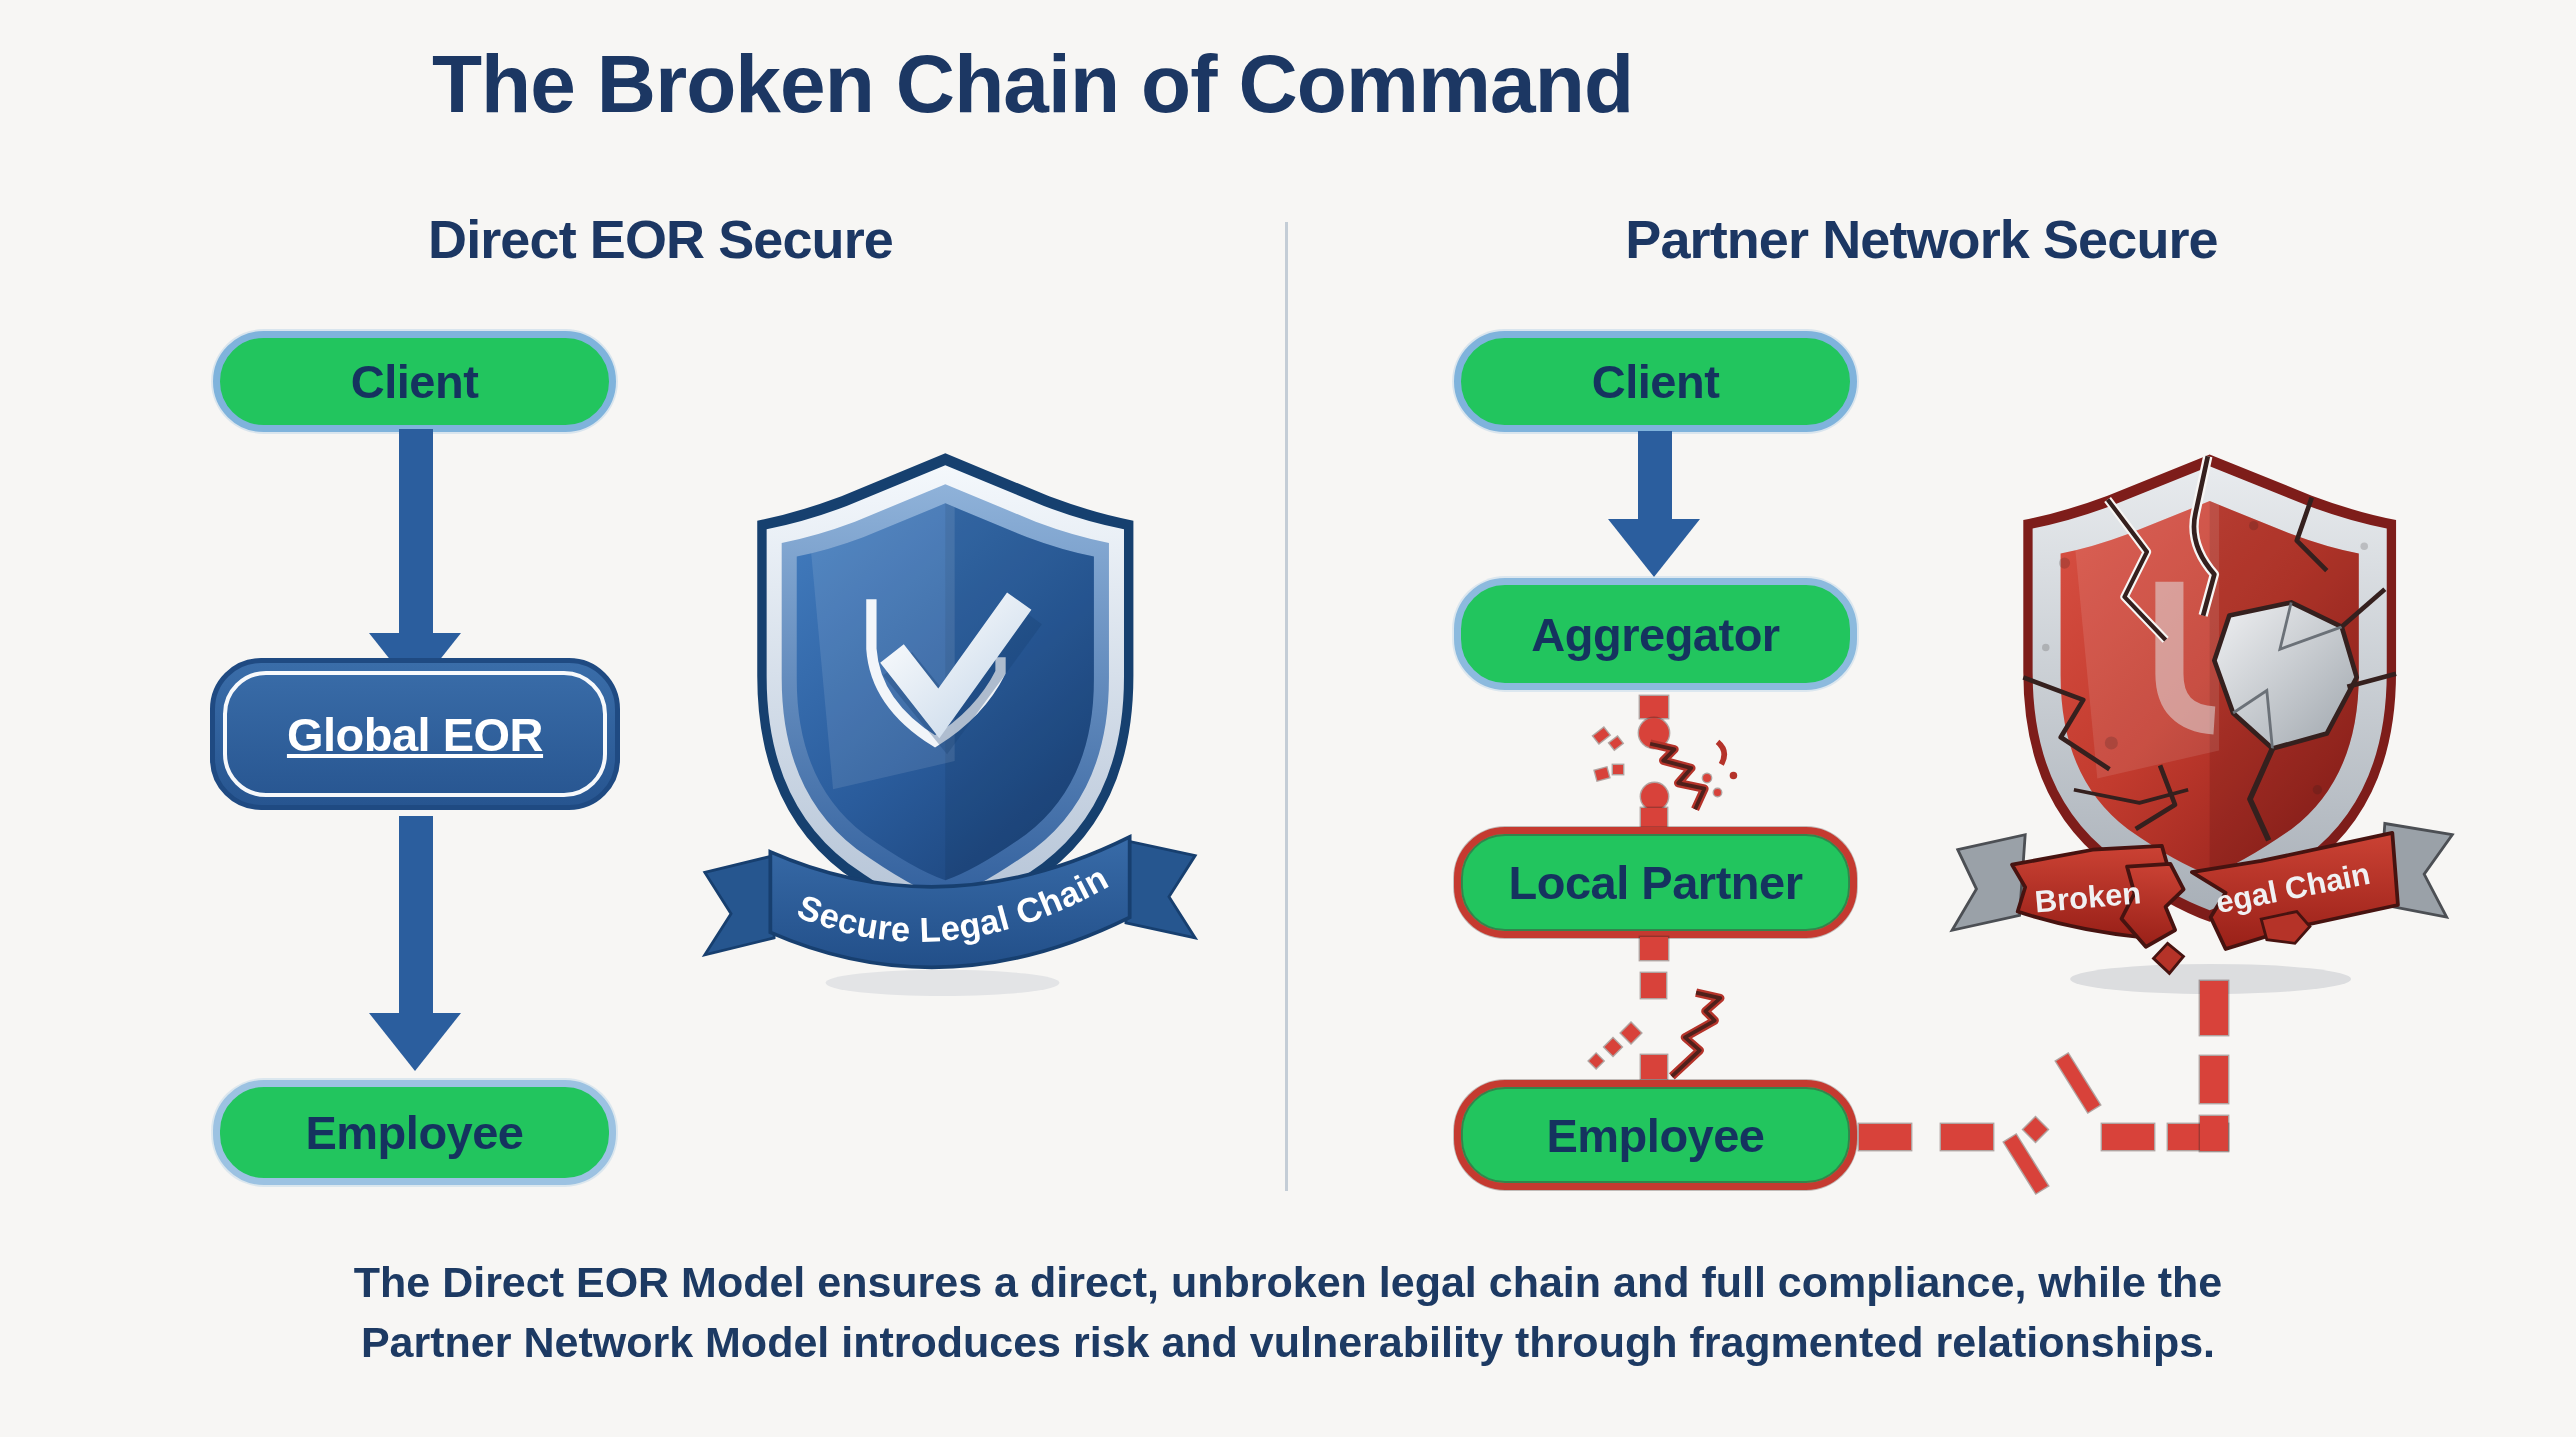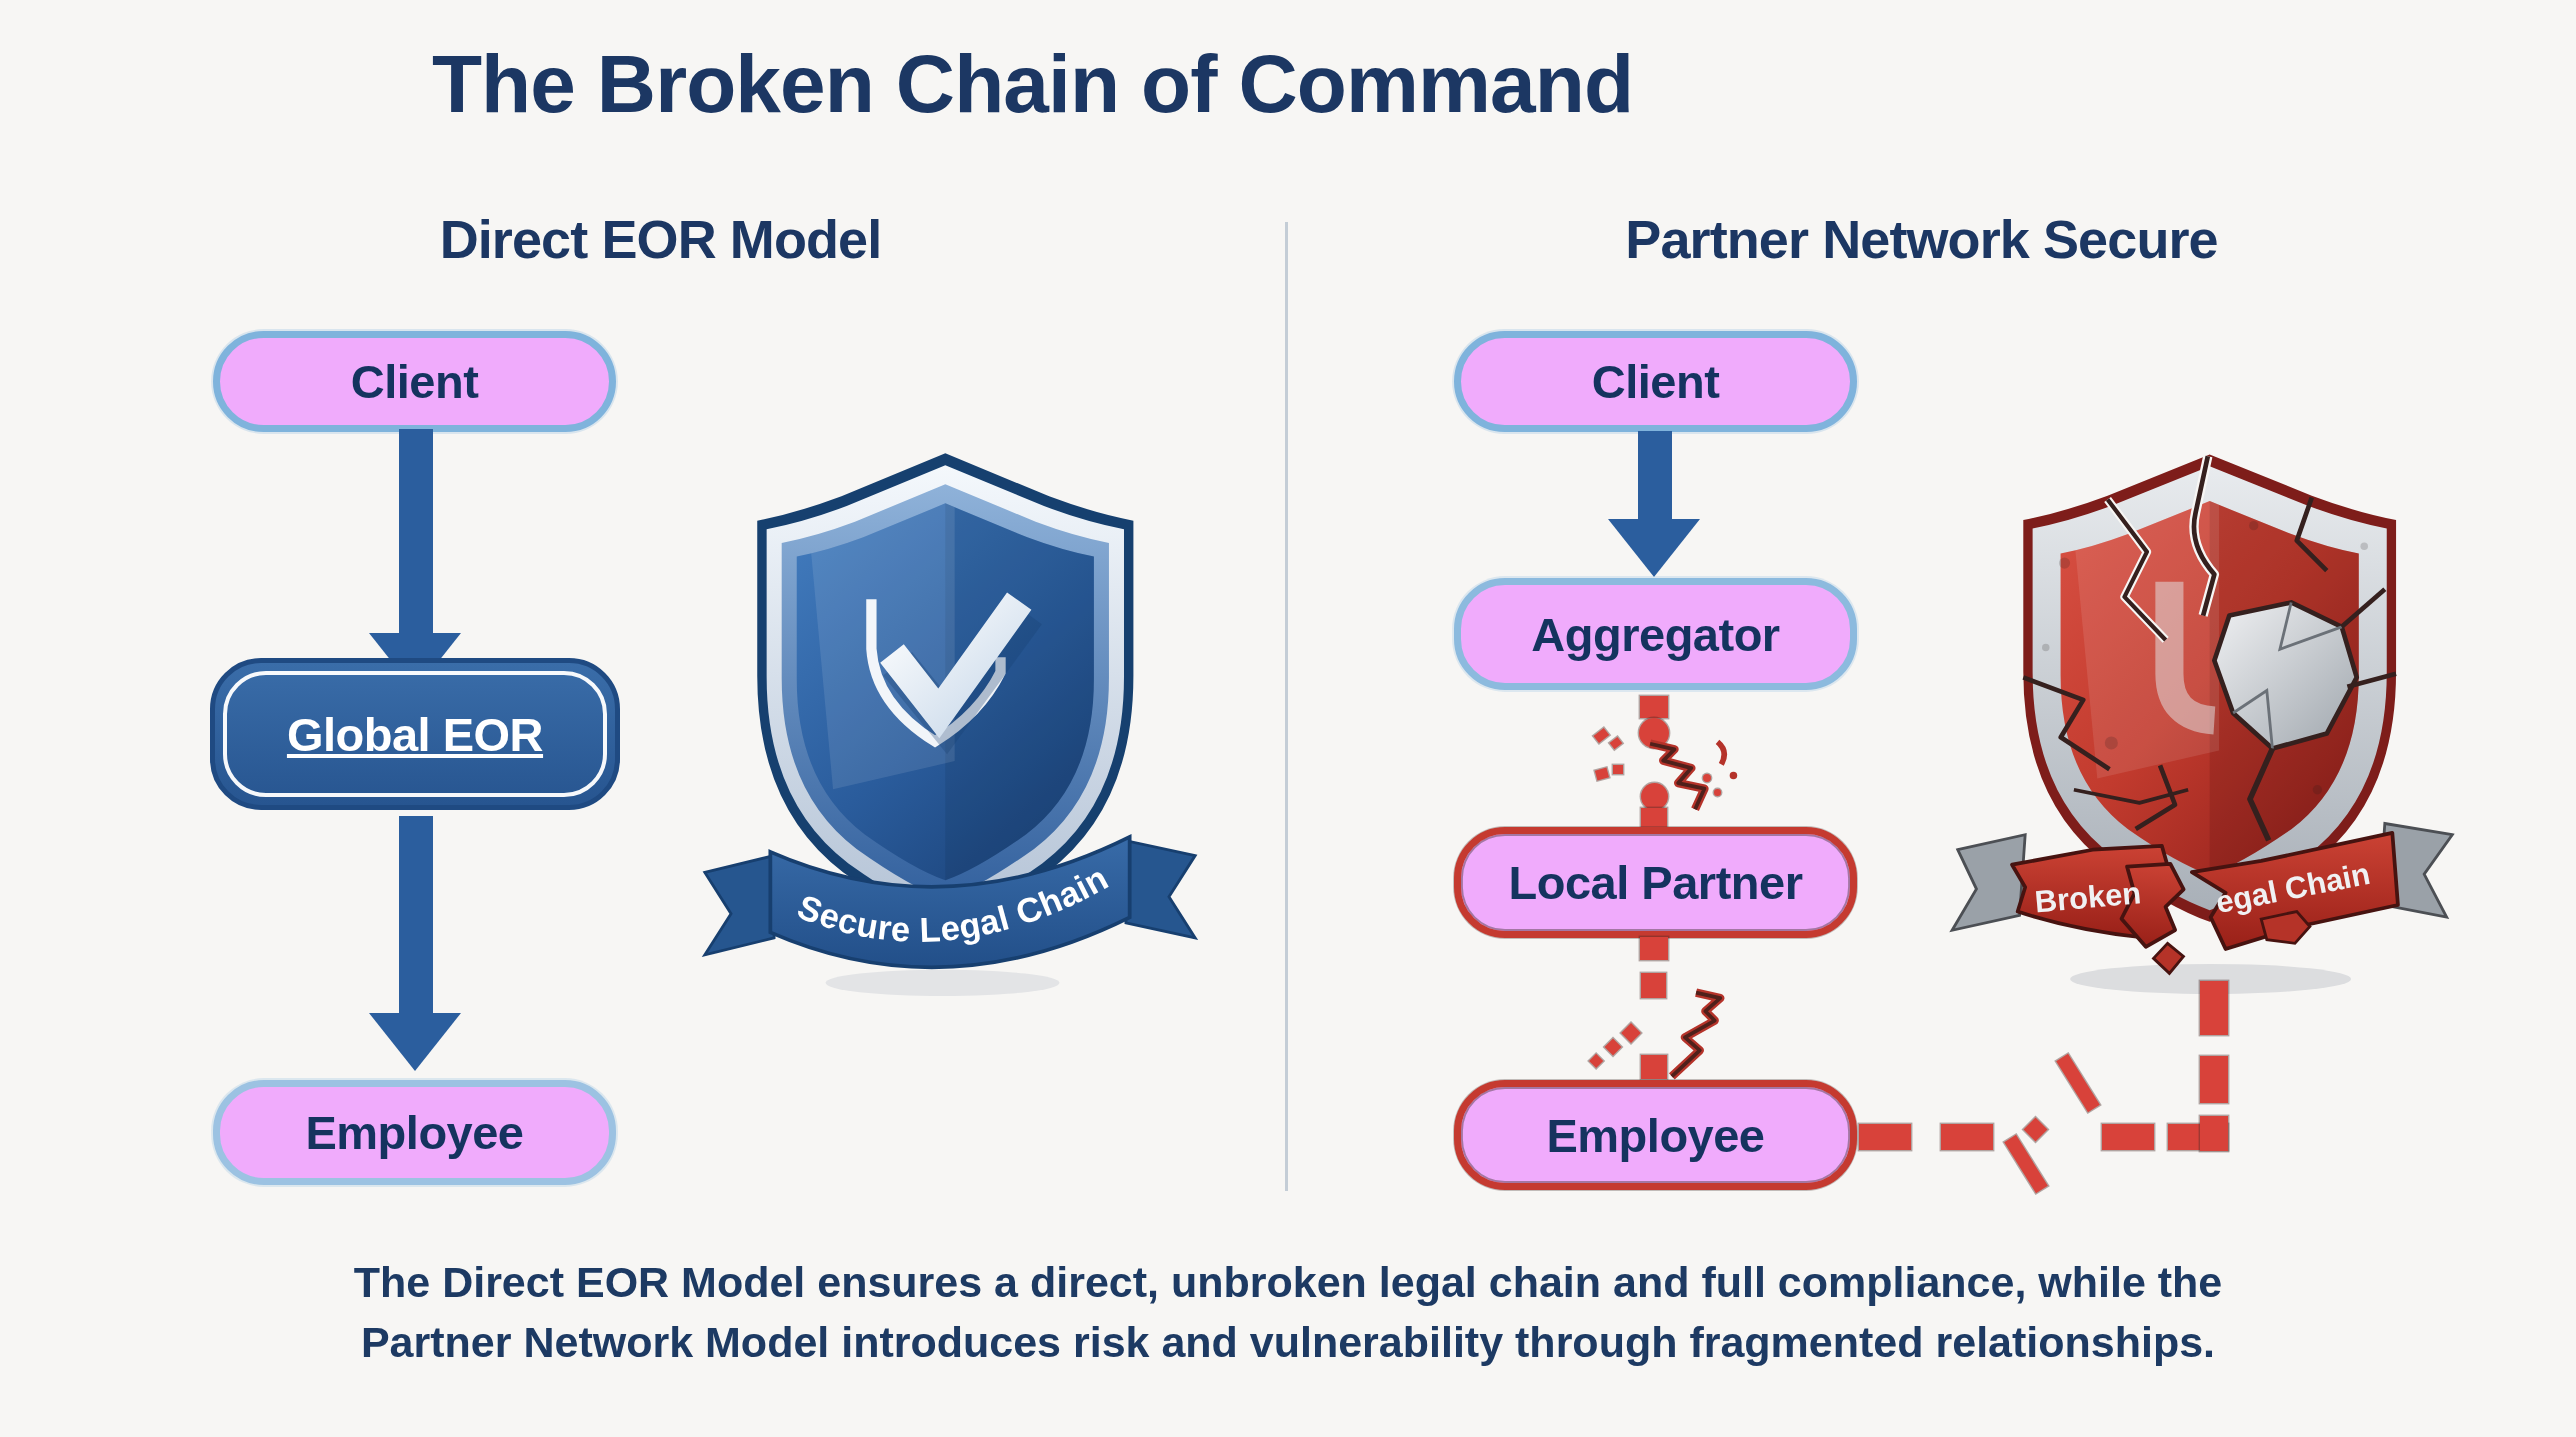--- a/index.html
+++ b/index.html
@@ -5,21 +5,21 @@
   html,body{margin:0;padding:0;background:#f7f6f4;}
   .stage{position:relative;width:2576px;height:1438px;background:#f7f6f4;overflow:hidden;
          font-family:"Liberation Sans",sans-serif;}
   .abs{position:absolute;}
   .title{position:absolute;left:0;width:2065px;top:37px;text-align:center;
          font-size:82px;font-weight:800;color:#1c3763;letter-spacing:-0.9px;}
   .colhead{position:absolute;text-align:center;font-size:54px;font-weight:800;color:#1c3763;letter-spacing:-0.9px;}
   .colhead.left{left:333px;width:655px;top:208px;}
   .colhead.right{left:1589px;width:665px;top:208px;}
   .divider{position:absolute;left:1285px;top:222px;width:2.8px;height:969px;background:#c4cdd6;}
-  .node{position:absolute;box-sizing:border-box;background:#f0abfc;border-radius:51px;
+  .node{position:absolute;box-sizing:border-box;background:#22c55e;border-radius:51px;
         display:flex;align-items:center;justify-content:center;
         font-weight:700;font-size:47px;color:#15335f;letter-spacing:-0.5px;}
   .b-client{border:7.5px solid #7fb3dc;box-shadow:0 0 0 1.9px rgba(127,179,220,.25);}
   .b-agg{border:7.5px solid #8cbade;box-shadow:0 0 0 1.9px rgba(140,186,222,.25);}
   .b-emp{border:7.5px solid #9cc2e2;box-shadow:0 0 0 1.9px rgba(156,194,226,.3);}
   .b-red{border:7.5px solid #c53a30;box-shadow:inset 0 0 0 1.9px rgba(70,55,55,.45),0 0 0 0.9px rgba(70,50,48,.3);}
   .node.filled{background:linear-gradient(180deg,#3a6da9,#275590);border:5.6px solid #1f4a82;color:#ffffff;}
   .node.filled::after{content:"";position:absolute;inset:8.4px;border:4.7px solid rgba(255,255,255,.96);
         border-radius:43px;pointer-events:none;}
   .shaft{position:absolute;width:34px;background:#2b5e9e;}
@@ -30,21 +30,21 @@
   .dia{transform:rotate(45deg);}
   .caption{position:absolute;left:0;width:2576px;text-align:center;
            font-size:43px;font-weight:600;color:#1d3a63;}
 </style>
 </head>
 <body>
 
 <div class="stage">
 
   <div class="title">The Broken Chain of Command</div>
-  <div class="colhead left">Direct EOR Model</div>
+  <div class="colhead left">Direct EOR Secure</div>
   <div class="colhead right">Partner Network Secure</div>
   <div class="divider"></div>
 
   <div class="node b-client" style="left:213px;top:331px;width:403px;height:101px;">Client</div>
   <div class="shaft" style="left:399px;top:429px;height:208px;"></div>
   <div class="ahead" style="left:369px;top:633px;"></div>
   <div class="node filled" style="left:210px;top:658px;width:410px;height:152px;text-decoration:underline;">Global EOR</div>
   <div class="shaft" style="left:399px;top:816px;height:198px;"></div>
   <div class="ahead" style="left:369px;top:1013px;"></div>
   <div class="node b-emp" style="left:213px;top:1080px;width:403px;height:105px;">Employee</div>

